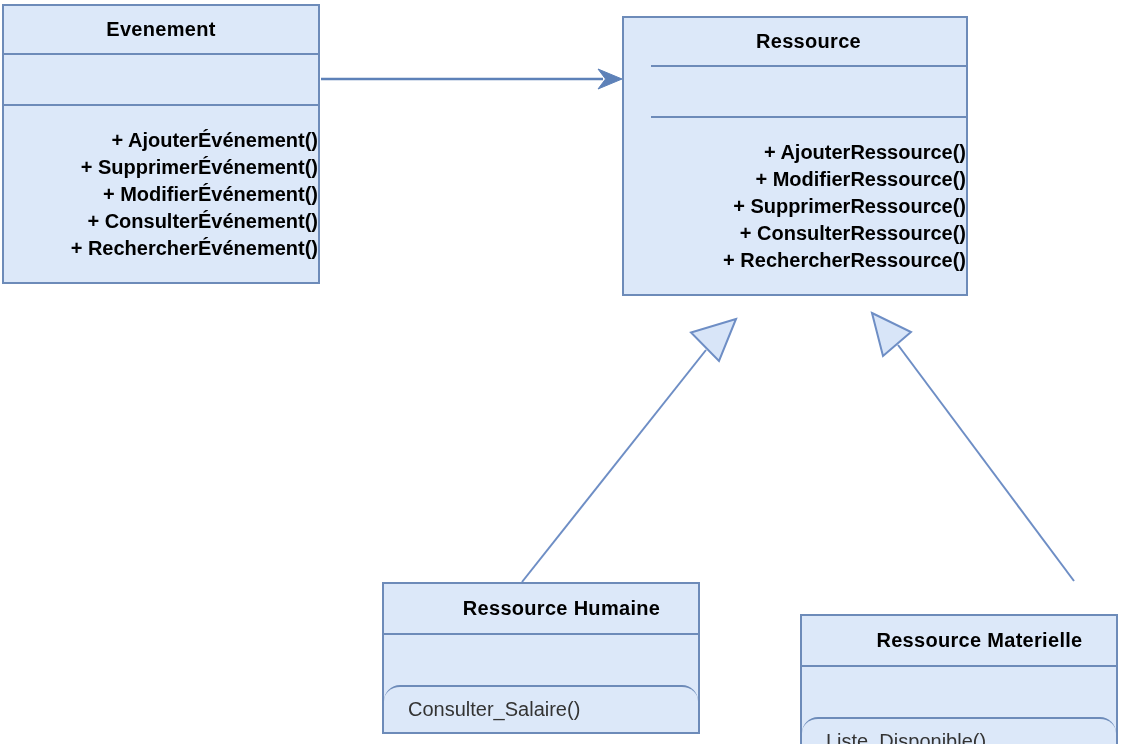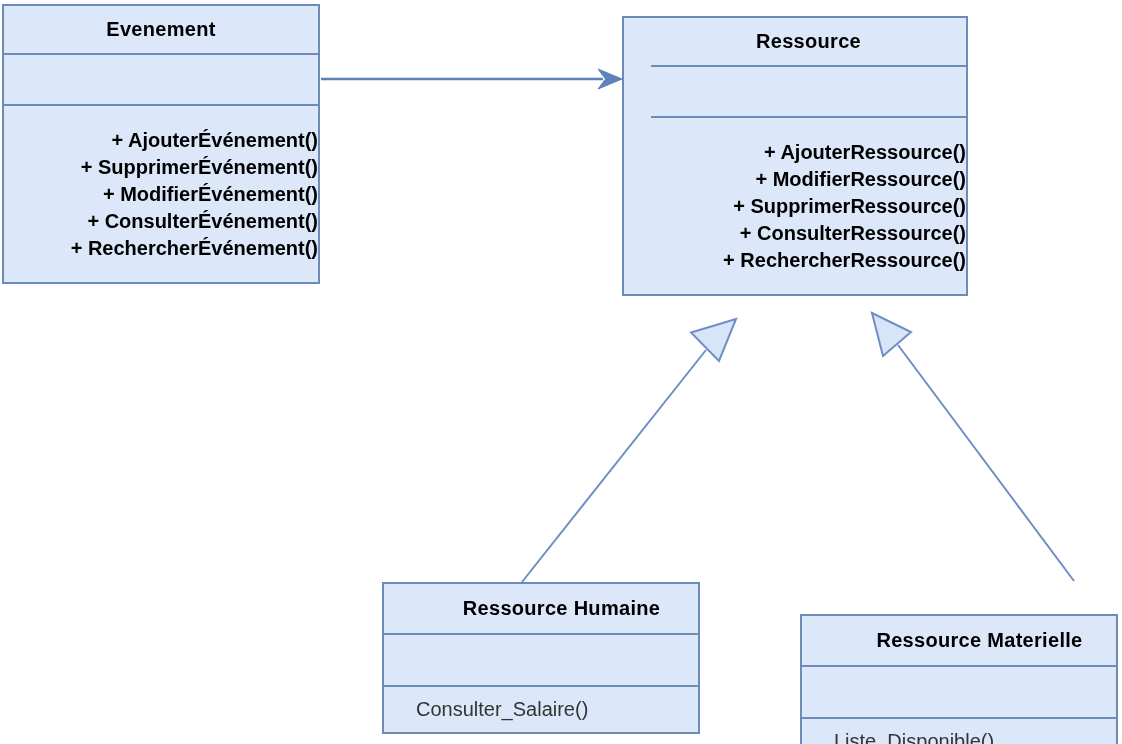--- a/index.html
+++ b/index.html
@@ -48,21 +48,22 @@
   .cb-methods.centered .m {
     font-weight: bold;
     font-size: 20px;
     line-height: 27px;
     color: #000000;
     text-align: center;
     white-space: nowrap;
   }
   .cb-methods.plain {
     display: flex; align-items: center;
-    padding-left: 32px;
+    padding-left: 24px;
+    border-radius: 16px;
   }
   .cb-methods.plain .m {
     font-weight: normal;
     font-size: 20px;
     color: #333333;
     white-space: nowrap;
   }
   
   .box-evenement   { left: 2px;   top: 4px;   width: 318px; height: 280px; }
   .box-ressource   { left: 622px; top: 16px;   width: 346px; height: 280px; padding-left: 27px; }

